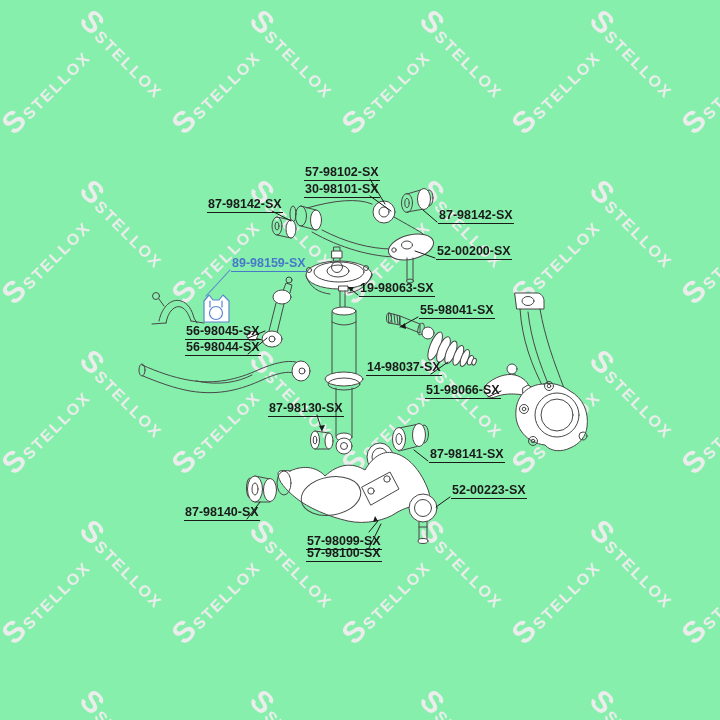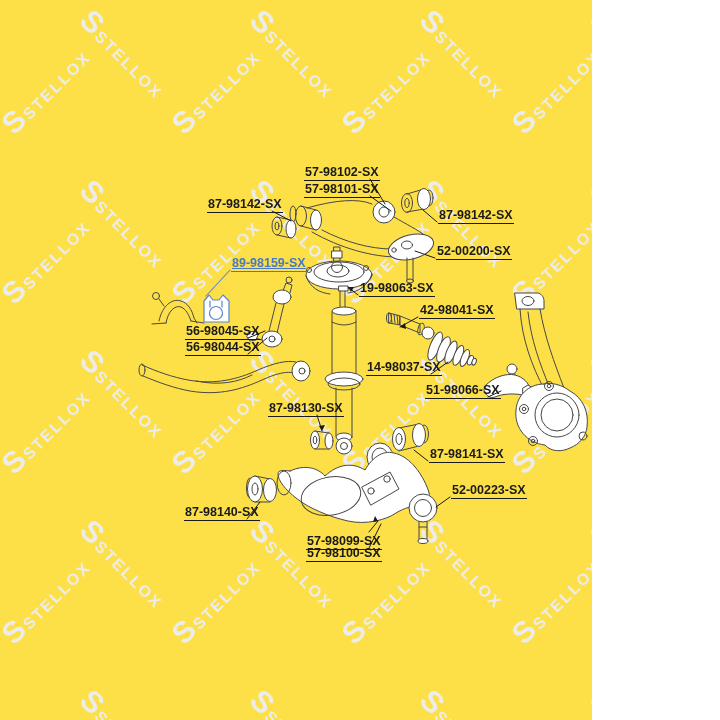--- a/index.html
+++ b/index.html
@@ -1,22 +1,22 @@
 <!DOCTYPE html>
 <html><head>
 <meta charset="utf-8">
 <style>
   html,body{margin:0;padding:0;background:#fff;}
-  #stage{position:relative;width:572px;height:720px;background:#fde047;overflow:hidden;
-         font-family:"Liberation Sans",sans-serif;padding-left:20px;}
+  #stage{position:relative;width:720px;height:720px;background:#86efac;overflow:hidden;
+         font-family:"Liberation Sans",sans-serif;}
   #stage svg{position:absolute;left:0;top:0;}
   .lbl{position:absolute;font-size:12.5px;font-weight:bold;color:#1a1a1a;
        line-height:14px;letter-spacing:0px;border-bottom:1.2px solid #1a1a1a;
        padding:0 1px 1px 1px;white-space:nowrap;cursor:pointer;}
-  .lbl.blue{color:#4878c8;border-bottom-color:#4878c8;text-decoration:underline;}
+  .lbl.blue{color:#4878c8;border-bottom-color:#4878c8;}
 </style>
 </head>
 <body>
 
 <div id="stage">
 
   <svg width="720" height="720" viewBox="0 0 720 720">
     <defs>
       <pattern id="wm" width="170" height="170" patternUnits="userSpaceOnUse">
         <g fill="#ececec" font-family="Liberation Sans,sans-serif" font-weight="bold">
@@ -223,29 +223,29 @@
       <path d="M450,497 L436,507"></path>
       <path d="M369,532 L378,521"></path>
       <path d="M369,548 L381,524"></path>
       <path d="M247,519 L260,502"></path>
       <path d="M348,287 l6,0 l-3,5 Z M400,327 l5,-4 l1,6 Z M322,431 l-3,-5 l6,-1 Z M378,521 l-5,1 l2,-6 Z" fill="#1a1a1a" stroke="none"></path>
     </g>
     <path d="M230,270 L206,296" stroke="#5b86cf" stroke-width="1.1"></path>
   </svg>
 
   <div class="lbl" style="left:304px;top:165px">57-98102-SX</div>
-  <div class="lbl" style="left:304px;top:182px">57-98101-SX</div>
+  <div class="lbl" style="left:304px;top:182px">30-98101-SX</div>
   <div class="lbl" style="left:207px;top:197px">87-98142-SX</div>
   <div class="lbl" style="left:438px;top:208px">87-98142-SX</div>
   <div class="lbl" style="left:436px;top:244px">52-00200-SX</div>
   <div class="lbl" style="left:359px;top:281px">19-98063-SX</div>
   <div class="lbl blue" style="left:231px;top:256px">89-98159-SX</div>
   <div class="lbl" style="left:185px;top:324px">56-98045-SX</div>
   <div class="lbl" style="left:185px;top:340px">56-98044-SX</div>
-  <div class="lbl" style="left:419px;top:303px">42-98041-SX</div>
+  <div class="lbl" style="left:419px;top:303px">55-98041-SX</div>
   <div class="lbl" style="left:366px;top:360px">14-98037-SX</div>
   <div class="lbl" style="left:425px;top:383px">51-98066-SX</div>
   <div class="lbl" style="left:268px;top:401px">87-98130-SX</div>
   <div class="lbl" style="left:429px;top:447px">87-98141-SX</div>
   <div class="lbl" style="left:451px;top:483px">52-00223-SX</div>
   <div class="lbl" style="left:306px;top:546px">57-98100-SX</div>
   <div class="lbl" style="left:306px;top:534px">57-98099-SX</div>
   <div class="lbl" style="left:184px;top:505px">87-98140-SX</div>
 
 </div>

